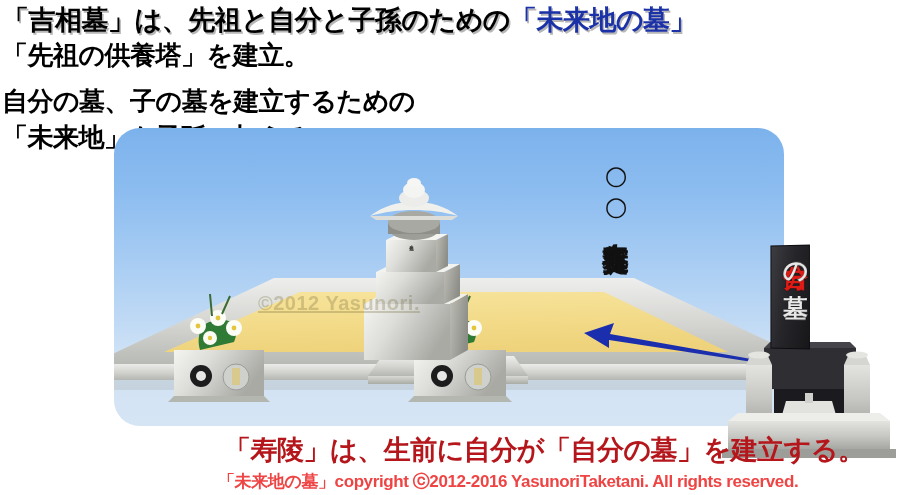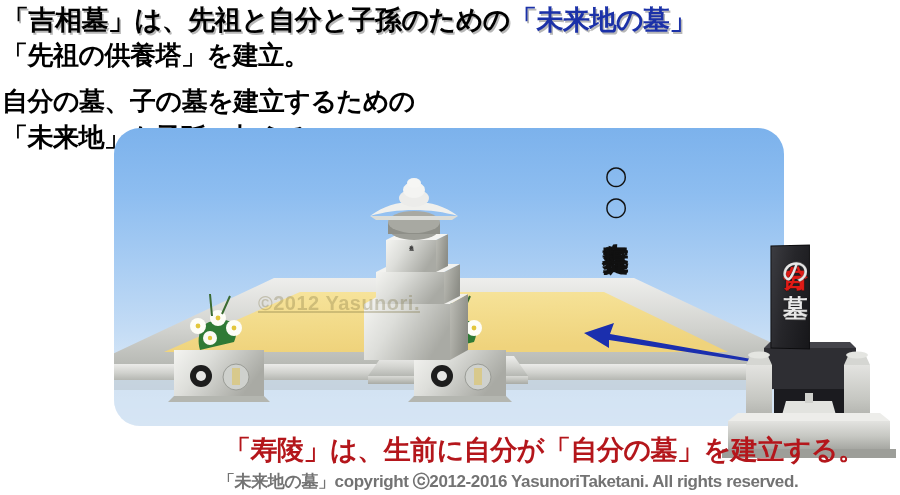--- a/index.html
+++ b/index.html
@@ -137,21 +137,21 @@
   #caption .caption-plain { color: #b4161b; }
   #caption .caption-overlay { color: #b4161b; }
 
   
   #copyright {
     position: absolute;
     left: 218px;
     top: 470px;
     font-size: 17px;
     font-weight: bold;
-    color: #737373;
+    color: #ef4444;
     white-space: nowrap;
     letter-spacing: -0.4px;
   }
 </style>
 </head>
 <body>
 
 <div id="page">
 
   <div class="headline" id="line1"><span>「吉相墓」は、先祖と自分と子孫のための</span><span class="blue-accent">「未来地の墓」</span></div>

